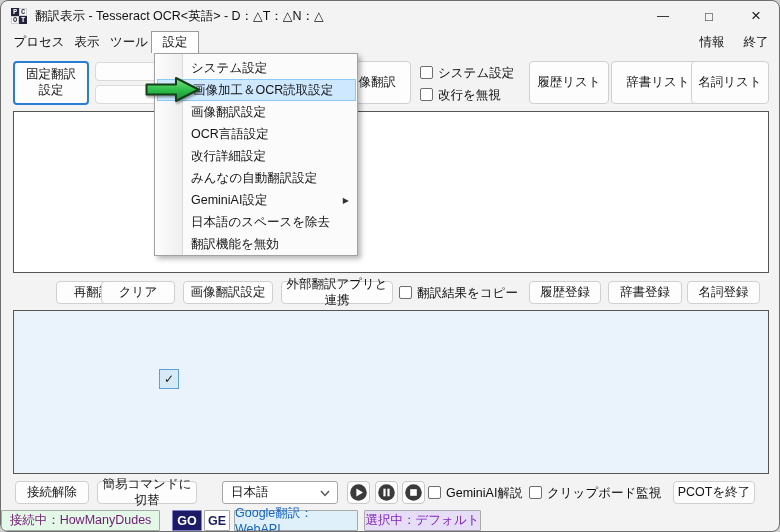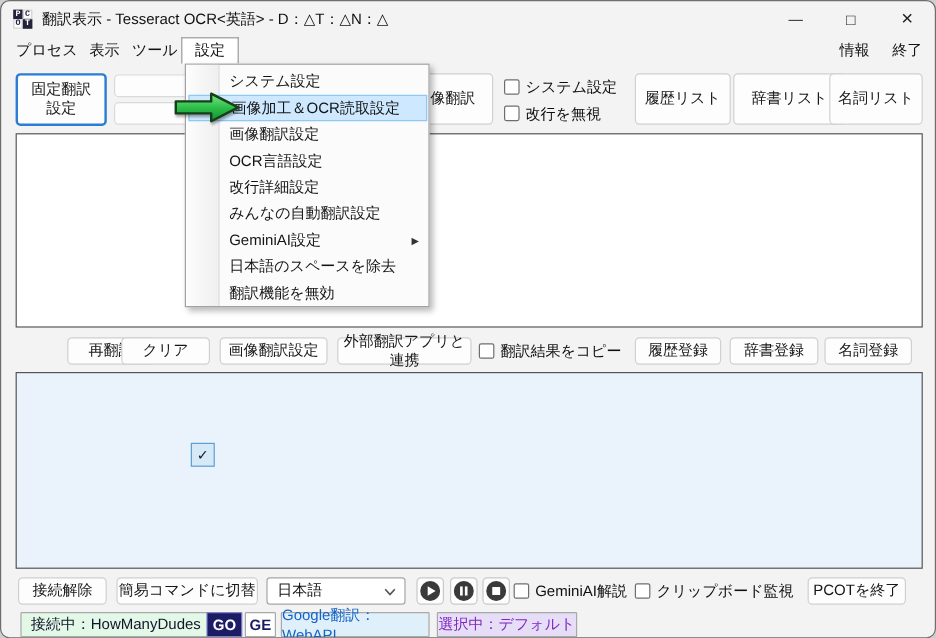--- a/index.html
+++ b/index.html
@@ -139,21 +139,21 @@
   </div>
   <div class="btn" style="left:686px;top:280px;width:73px;height:23px;">
     <span>名詞登録</span>
   </div>
 
   <div class="outarea" style="top:309px;height:164px;background:#eaf3fc;"></div>
 
   <div class="btn" style="left:14px;top:480px;width:74px;height:23px;">
     <span>接続解除</span>
   </div>
-  <div class="btn" style="left:96px;top:480px;width:118px;height:23px;">
+  <div class="btn" style="left:96px;top:480px;width:100px;height:23px;">
     <span>簡易コマンドに切替</span>
   </div>
   <div id="lang-select">
     <span>日本語</span>
     <svg id="lang-chevron" width="10" height="7" viewBox="0 0 10 7">
       <polyline points="1,1 5,5.5 9,1" fill="none" stroke="#555" stroke-width="1.4"></polyline>
     </svg>
   </div>
 
   <div class="media-btn" style="left:346px;">
@@ -177,21 +177,21 @@
   </div>
 
   <div class="chk" style="left:427px;top:485px;"></div>
   <div class="lbl" style="left:445px;top:484px;">GeminiAI解説</div>
   <div class="chk" style="left:528px;top:485px;"></div>
   <div class="lbl" style="left:546px;top:484px;">クリップボード監視</div>
   <div class="btn" style="left:672px;top:480px;width:82px;height:23px;">
     <span>PCOTを終了</span>
   </div>
 
-  <div class="badge" style="left:16px;width:159px;background:#e4f8e8;color:#0f172a;">接続中：HowManyDudes</div>
+  <div class="badge" style="left:0;width:159px;background:#e4f8e8;color:#701a75;">接続中：HowManyDudes</div>
   <div class="badge" style="left:171px;width:30px;background:#1c1c66;color:#ffffff;border-color:#8080c8;font-weight:bold;">GO</div>
   <div class="badge" style="left:203px;width:26px;background:#ffffff;color:#1c1c66;font-weight:bold;">GE</div>
   <div class="badge" style="left:233px;width:124px;background:#dff0fb;color:#1464c8;">Google翻訳：WebAPI</div>
   <div class="badge" style="left:363px;width:117px;background:#e6ddf6;color:#8026c0;">選択中：デフォルト</div>
 
   <div id="settings-menu">
     <div id="menu-gutter"></div>
 
     <div class="menu-item" style="top:3px;">
       <span>システム設定</span>

